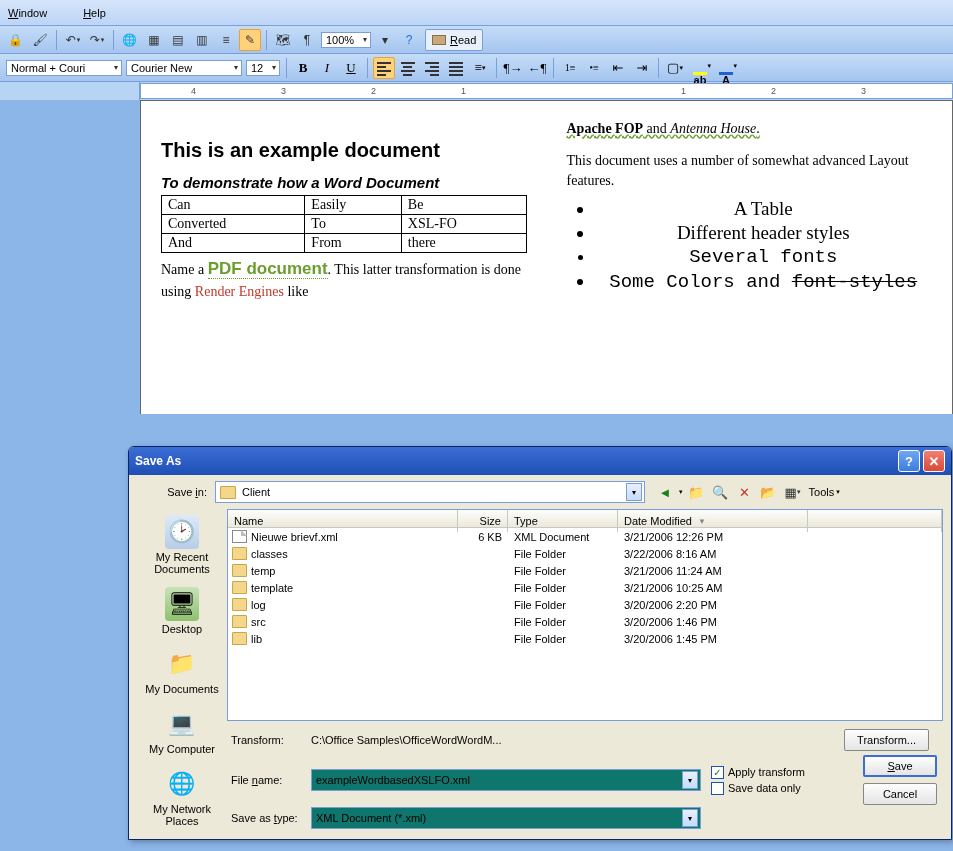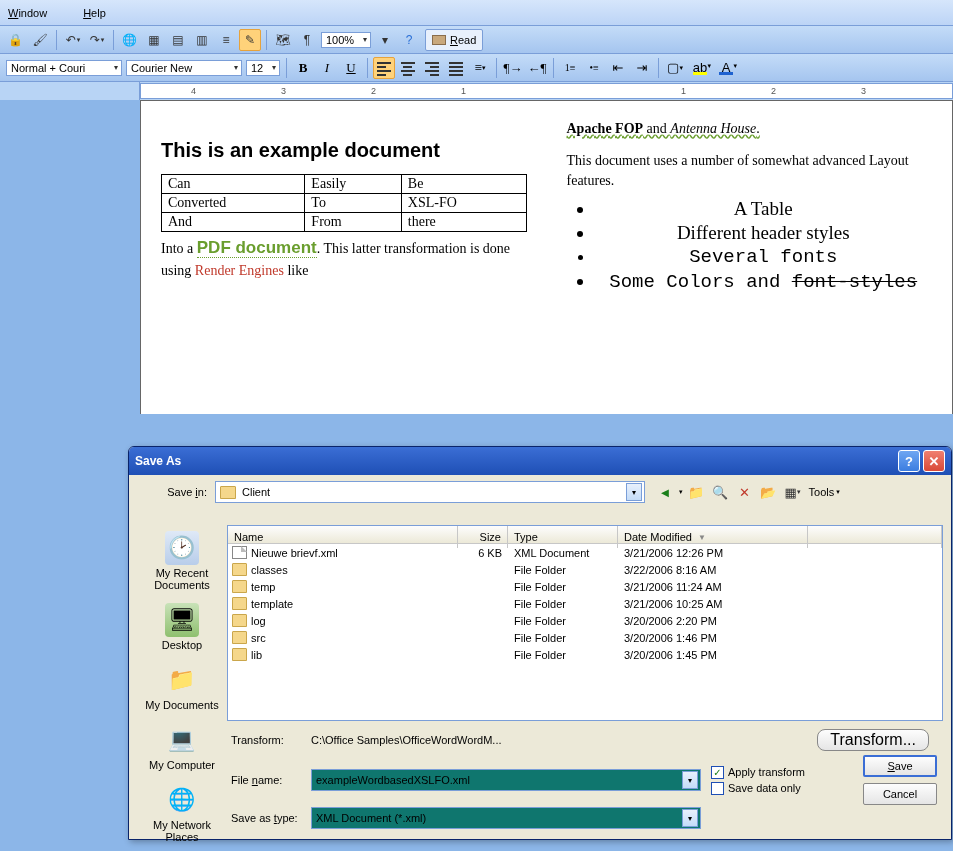--- a/index.html
+++ b/index.html
@@ -22,21 +22,21 @@
   .tb-readbtn .book { width: 14px; height: 10px; background: #c9a87c; border: 1px solid #8a6d4c; margin-right: 4px; }
   
   
   .fmt-btn { width: 22px; height: 22px; display: inline-flex; align-items: center; justify-content: center; border: 1px solid transparent; border-radius: 2px; margin: 0 1px; cursor: pointer; font-family: "Times New Roman", serif; font-size: 13px; }
   .fmt-btn.on { background: #ffd27a; border-color: #e6a23c; }
   .align-icon { display: inline-block; width: 14px; height: 12px; }
   .align-icon span { display: block; height: 2px; background: #333; margin-bottom: 2px; }
   
   
   .color-btn { display: inline-flex; align-items: flex-end; justify-content: center; width: 26px; height: 22px; position: relative; border: 1px solid transparent; }
-  .color-btn .letter { position: absolute; top: 2px; font-weight: normal; font-size: 13px; }
+  .color-btn .letter { position: absolute; top: 16px; font-weight: bold; font-size: 11px; }
   .color-btn .bar { position: absolute; bottom: 3px; width: 14px; height: 3px; }
   .color-btn::after { content: "▾"; position: absolute; right: 1px; top: 4px; font-size: 7px; }
   
   
   .ruler-area { background: #b8d4f5; height: 18px; display: flex; }
   .ruler-gutter { width: 140px; border-right: 1px solid #7a9ed8; }
   .ruler { flex: 1; background: #fff; height: 16px; margin-top: 1px; border: 1px solid #7a9ed8; position: relative; font-size: 9px; color: #555; }
   .ruler-num { position: absolute; top: 2px; }
   
   
@@ -62,21 +62,21 @@
   
   
   .dialog { position: absolute; left: 128px; top: 446px; width: 824px; height: 394px; background: #ece9d8; border: 1px solid #0a246a; border-radius: 6px 6px 0 0; box-shadow: 2px 2px 6px rgba(0,0,0,0.3); }
   .dlg-title { background: linear-gradient(#3b6ed5, #1e4fb5); color: #fff; height: 28px; border-radius: 5px 5px 0 0; display: flex; align-items: center; padding: 0 6px; font-weight: bold; font-size: 12px; }
   .dlg-title .spacer { flex: 1; }
   .dlg-title-btn { width: 22px; height: 22px; border-radius: 3px; border: 1px solid #fff; margin-left: 3px; display: inline-flex; align-items: center; justify-content: center; font-weight: bold; font-size: 13px; cursor: pointer; }
   .help-btn { background: linear-gradient(#6fa6f2,#3b7de0); color: #fff; }
   .close-btn { background: linear-gradient(#f08070,#d94a38); color: #fff; }
   
   .dlg-body { padding: 6px 8px; display: flex; flex-direction: column; height: calc(100% - 28px); }
-  .dlg-topbar { display: flex; align-items: center; margin-bottom: 22px; }
+  .dlg-topbar { display: flex; align-items: center; margin-bottom: 6px; }
   .dlg-topbar label { width: 70px; text-align: right; margin-right: 8px; }
   .savein-combo { flex: 0 0 430px; background: #fff; border: 1px solid #7a9ed8; height: 22px; display: flex; align-items: center; padding: 0 4px; position: relative; }
   .savein-combo .fldr { width: 16px; height: 13px; background: #f5d78b; border: 1px solid #caa64b; margin-right: 6px; border-radius: 1px 1px 0 0; }
   .savein-combo .dd { position: absolute; right: 2px; width: 16px; height: 18px; background: linear-gradient(#e8f0fc,#c4dcf8); border: 1px solid #7a9ed8; display: flex; align-items: center; justify-content: center; font-size: 8px; }
   .dlg-toolbar-icons { display: flex; align-items: center; margin-left: 10px; gap: 4px; }
   .dlg-ico { width: 20px; height: 20px; display: inline-flex; align-items: center; justify-content: center; font-size: 13px; cursor: pointer; color: #333; }
   .dlg-tools { display: inline-flex; align-items: center; font-size: 11px; cursor: pointer; margin-left: 2px; }
   
   .dlg-main { display: flex; flex: 1; min-height: 0; }
   .places { width: 90px; background: #ece9d8; display: flex; flex-direction: column; align-items: center; padding-top: 2px; }
@@ -99,21 +99,21 @@
   .file-row .fc-date { width: 190px; padding-left: 6px; }
   .row-ico { width: 15px; height: 13px; margin-right: 4px; }
   .ico-folder { background: #f5d78b; border: 1px solid #caa64b; border-radius: 1px 1px 0 0; }
   .ico-xml { background: #fff; border: 1px solid #888; position: relative; }
   .ico-xml::after { content: ""; position: absolute; right: -1px; top: -1px; border: 3px solid transparent; border-left-color: #bbb; border-bottom-color: #bbb; }
 
   .dlg-bottom { padding: 4px 0 0 94px; }
   .dlg-row { display: flex; align-items: center; margin: 4px 0; }
   .dlg-row label { width: 80px; }
   .dlg-row .path { flex: 1; font-size: 11px; }
-  .txf-btn { margin-left: auto; margin-right: 14px; height: 22px; padding: 0 12px; background: linear-gradient(#fdfdfd,#e5e5e5); border: 1px solid #888; border-radius: 8px; cursor: pointer; font-size: 16px; }
+  .txf-btn { margin-left: auto; margin-right: 14px; height: 22px; padding: 0 12px; background: linear-gradient(#fdfdfd,#e5e5e5); border: 1px solid #888; border-radius: 2px; cursor: pointer; font-size: 11px; }
   .dlg-input { background: #0f766e; border: 1px solid #7a9ed8; height: 22px; padding: 0 4px; width: 390px; display: flex; align-items: center; position: relative; }
   .dlg-input .dd { position: absolute; right: 2px; width: 16px; height: 18px; background: linear-gradient(#e8f0fc,#c4dcf8); border: 1px solid #7a9ed8; display: flex; align-items: center; justify-content: center; font-size: 8px; }
   .chk-col { display: flex; flex-direction: column; margin-left: 10px; gap: 3px; }
   .chk-col label { width: auto; display: flex; align-items: center; gap: 4px; font-size: 11px; }
   .chk { width: 13px; height: 13px; border: 1px solid #1e4fb5; background: #fff; display: inline-flex; align-items: center; justify-content: center; font-size: 10px; color: #1a7f1a; }
   .btn-col { display: flex; flex-direction: column; gap: 6px; margin-left: auto; margin-right: 6px; }
   .dlg-btn { width: 74px; height: 22px; background: linear-gradient(#fdfdfd,#e5e5e5); border: 1px solid #888; border-radius: 2px; cursor: pointer; font-size: 11px; }
   .dlg-btn.primary { border: 2px solid #3b6ed5; }
 </style>
 </head>
@@ -237,41 +237,42 @@
     <span class="ruler-num" style="left:630px">2</span>
     <span class="ruler-num" style="left:720px">3</span>
   </div>
 </div>
 
 <div class="doc-area">
   <div class="page">
     <div class="page-cols">
       <div class="col">
         <div class="doc-h1">This is an example document</div>
+        <div class="doc-h2">To demonstrate how a Word Document</div>
         <table class="doc-table">
           <tbody id="doc-table-body">
               <tr>
                 <td>Can</td>
                 <td>Easily</td>
                 <td>Be</td>
               </tr>
               <tr>
                 <td>Converted</td>
                 <td>To</td>
                 <td>XSL-FO</td>
               </tr>
               <tr>
                 <td>And</td>
                 <td>From</td>
                 <td>there</td>
               </tr>
             </tbody>
         </table>
         <p class="doc-body" style="margin-top:4px">
-          <span>Into a </span><span class="pdf-big">PDF document</span><span>. This latter transformation is done using </span><span class="render-eng">Render Engines</span><span> like</span>
+          <span>Name a </span><span class="pdf-big">PDF document</span><span>. This latter transformation is done using </span><span class="render-eng">Render Engines</span><span> like</span>
         </p>
       </div>
       <div class="col">
         <p class="col2-top wavy">
           <b>Apache FOP</b><span> and </span><i>Antenna House</i><span>.</span>
         </p>
         <p class="doc-body" style="margin-top:14px">This document uses a number of somewhat advanced Layout features.</p>
         <ul class="col2-list">
           <li>A Table</li>
           <li>Different header styles</li>

